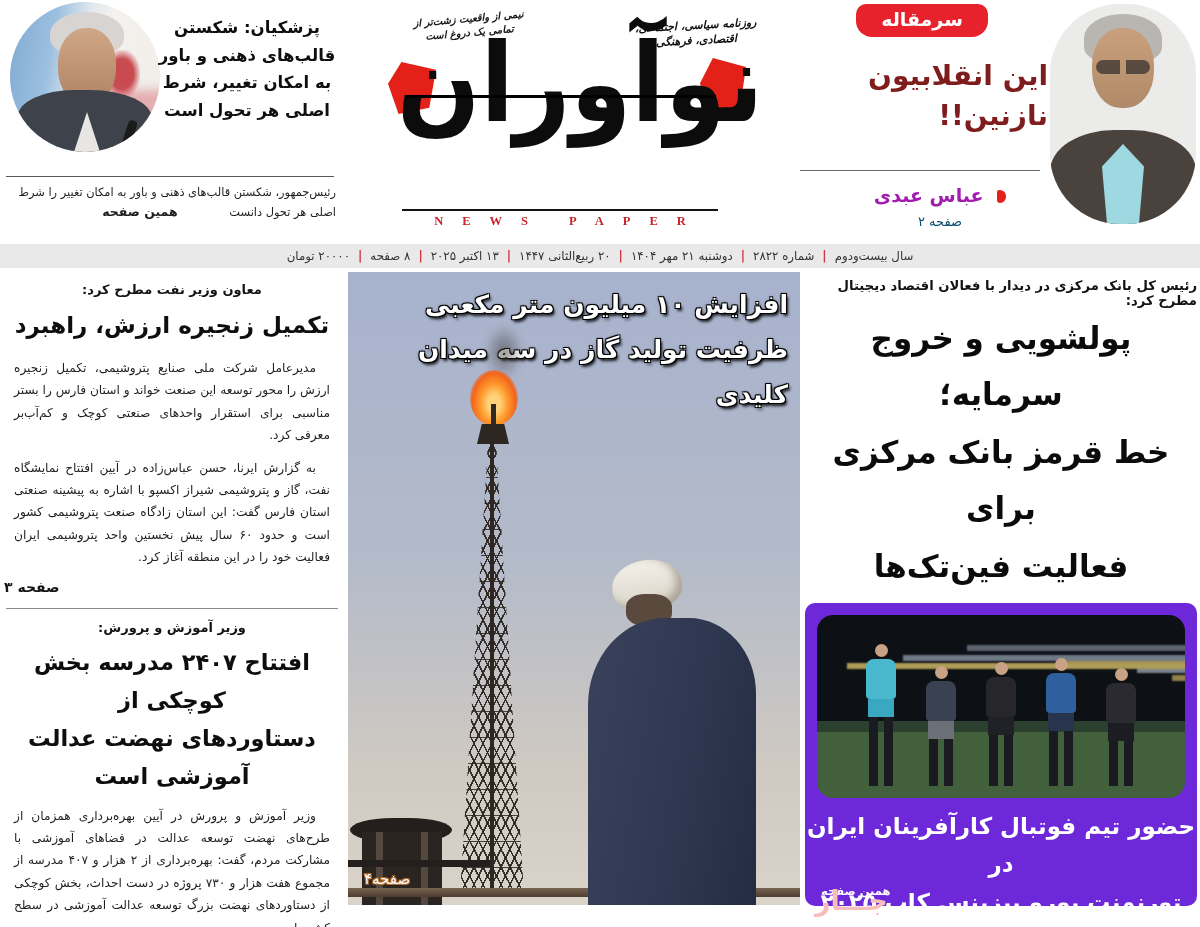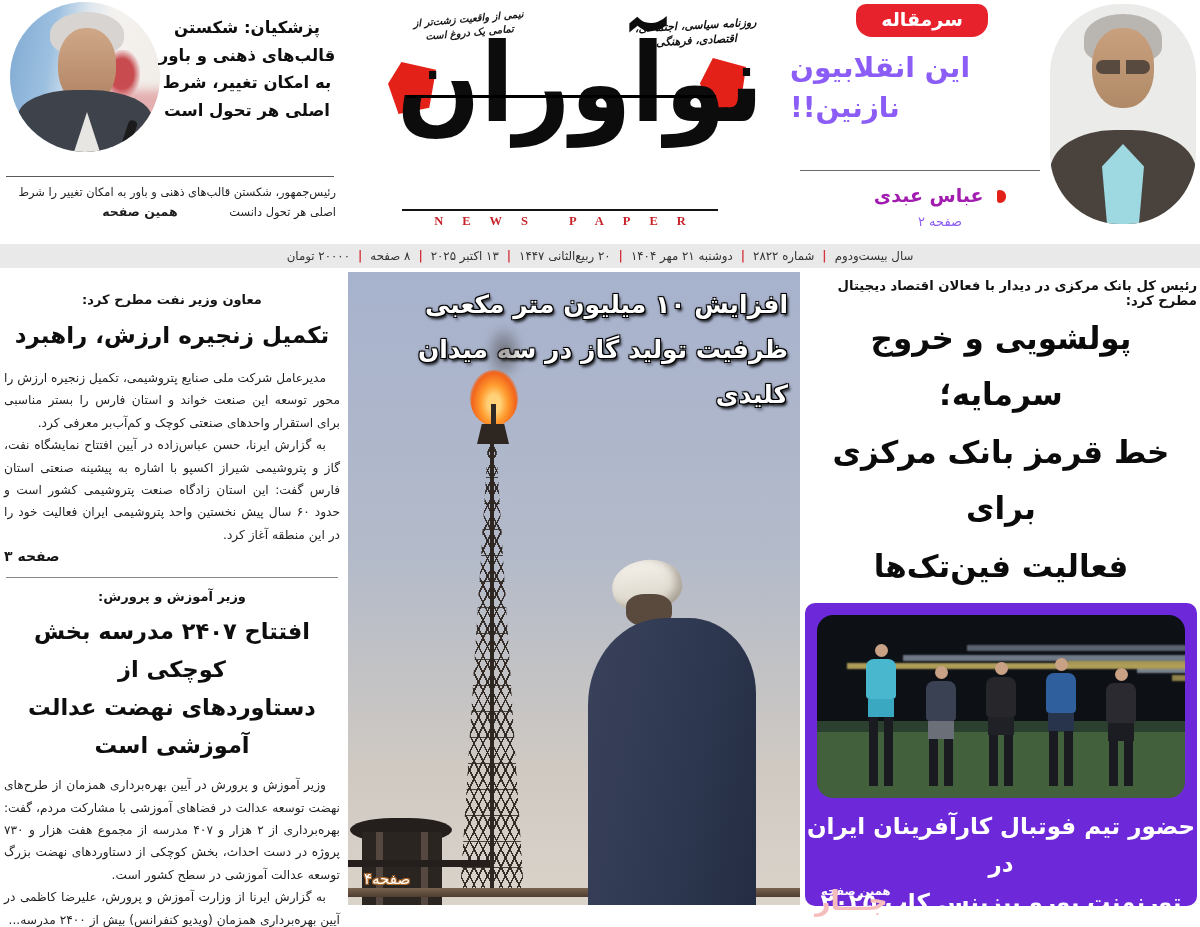--- a/index.html
+++ b/index.html
@@ -34,49 +34,49 @@
   .mast-line{position:absolute;left:406px;top:95px;width:310px;height:3px;background:#000;z-index:2;}
   .mast-en{position:absolute;left:398px;top:170px;width:324px;text-align:center;direction:ltr;
     font-family:"Liberation Serif",serif;font-size:31px;letter-spacing:13px;text-indent:13px;color:#131313;}
   .mast-en-rule{position:absolute;left:402px;top:209px;width:316px;height:2px;background:#141414;}
   .mast-sub{position:absolute;left:402px;top:214px;width:316px;text-align:center;direction:ltr;
     font-family:"Liberation Serif",serif;font-size:12.5px;font-weight:bold;letter-spacing:19px;text-indent:19px;color:#c7232b;}
 
   
   .ed-badge{position:absolute;left:856px;top:4px;width:132px;height:33px;background:#e8222d;
     border-radius:10px 10px 16px 16px;color:#fff;font-size:19px;font-weight:bold;text-align:center;line-height:31px;}
-  .ed-headline{position:absolute;left:790px;top:48px;width:258px;font-size:28px;font-weight:bold;text-align:left;color:#8b5cf6;line-height:40px;}
+  .ed-headline{position:absolute;left:790px;top:56px;width:258px;font-size:28px;font-weight:bold;text-align:right;color:#7f1d1d;line-height:40px;}
   .ed-rule{position:absolute;left:800px;top:170px;width:240px;height:1px;background:#6a6a6a;}
   .ed-author{position:absolute;left:840px;top:184px;width:200px;text-align:center;font-size:19px;font-weight:bold;color:#a21caf;}
   .ed-dot{display:inline-block;width:9px;height:13px;background:#e32119;border-radius:2px 6px 6px 3px;margin-left:7px;vertical-align:-1px;}
-  .ed-pageref{position:absolute;left:840px;top:214px;width:200px;text-align:center;font-size:13px;color:#8b5cf6;}
+  .ed-pageref{position:absolute;left:840px;top:214px;width:200px;text-align:center;font-size:13px;color:#0c4a6e;}
   .ed-photo{position:absolute;left:1050px;top:4px;width:146px;height:220px;border-radius:70px;overflow:hidden;background:#ebebe9;}
   .ab-hair{position:absolute;left:34px;top:10px;width:78px;height:48px;background:#b9b5b1;border-radius:50% 50% 30% 30%;}
   .ab-face{position:absolute;left:42px;top:24px;width:62px;height:80px;background:linear-gradient(#c9a07e,#b08a68);border-radius:46%;}
   .ab-glasses{position:absolute;left:46px;top:56px;width:54px;height:14px;border-radius:7px;opacity:.85;
     background:linear-gradient(90deg,rgba(58,51,48,.9) 0 45%,rgba(0,0,0,0) 45% 55%,rgba(58,51,48,.9) 55% 100%);}
   .ab-jacket{position:absolute;left:0px;bottom:0;width:146px;height:94px;background:#4a433d;border-radius:44% 44% 0 0;}
   .ab-shirt{position:absolute;left:52px;bottom:0;width:42px;height:80px;background:#9ed9e1;
     clip-path:polygon(50% 0,100% 28%,88% 100%,12% 100%,0 28%);}
 
   
   .dateline{position:absolute;left:0;top:244px;width:1200px;height:24px;background:#e9e9e9;
     display:flex;justify-content:center;align-items:center;gap:8px;font-size:11.8px;color:#333;}
   .dl-sep{color:#d4333b;font-weight:bold;}
 
   
   .Lcol{position:absolute;left:4px;top:276px;width:336px;color:#161616;}
   .kicker{font-size:13px;font-weight:bold;text-align:center;margin:0;color:#141414;}
   .lh1{font-size:23px;font-weight:bold;line-height:40px;text-align:center;margin:0;color:#0e0e0e;}
   .lh2{font-size:22.5px;font-weight:bold;line-height:38px;text-align:center;margin:0;color:#0e0e0e;}
   .body{font-size:12.2px;line-height:22.4px;text-align:justify;color:#1f1f1f;}
-  .body p{margin:0;text-indent:14px;}
+  .body p{margin:10px;text-indent:14px;}
   .pref{font-weight:bold;font-size:14px;text-align:left;margin:2px 0 0;}
   .divider{height:1px;background:#8a8a8a;border:0;margin:13px 2px 11px;}
-  .mt6{margin-top:16px;} .mt8{margin-top:8px;} .mt10{margin-top:10px;} .mt12{margin-top:12px;}
+  .mt6{margin-top:6px;} .mt8{margin-top:8px;} .mt10{margin-top:10px;} .mt12{margin-top:12px;}
 
   
   .photo{position:absolute;left:348px;top:272px;width:452px;height:633px;overflow:hidden;
     background:linear-gradient(180deg,#a7b2cd 0%,#b3bac9 45%,#cfc9c2 78%,#dad3ca 100%);}
   .ph-head{position:absolute;top:10px;right:12px;left:10px;text-align:right;color:#fff;font-size:25px;font-weight:bold;line-height:45px;
     text-shadow:0 0 3px #000,1px 1px 0 #000,-1px -1px 0 #000,1px -1px 0 #000,-1px 1px 0 #000,2px 3px 3px rgba(0,0,0,.85);}
   .smoke{position:absolute;left:136px;top:52px;width:40px;height:56px;filter:blur(3px);
     background:radial-gradient(ellipse at center,rgba(60,55,52,.55),rgba(60,55,52,0) 70%);}
   .flame{position:absolute;left:122px;top:98px;width:48px;height:56px;border-radius:50%;filter:blur(.5px);
     background:radial-gradient(ellipse at 50% 60%,#ffd27a 0 18%,#ff9b2e 40%,#f2641c 65%,rgba(242,100,28,0) 78%);}

